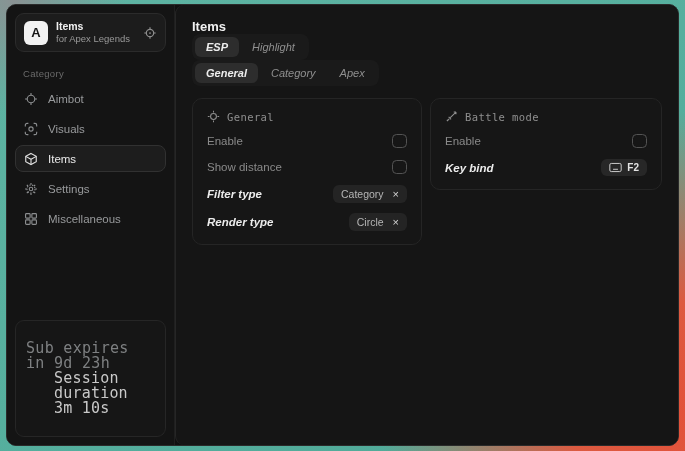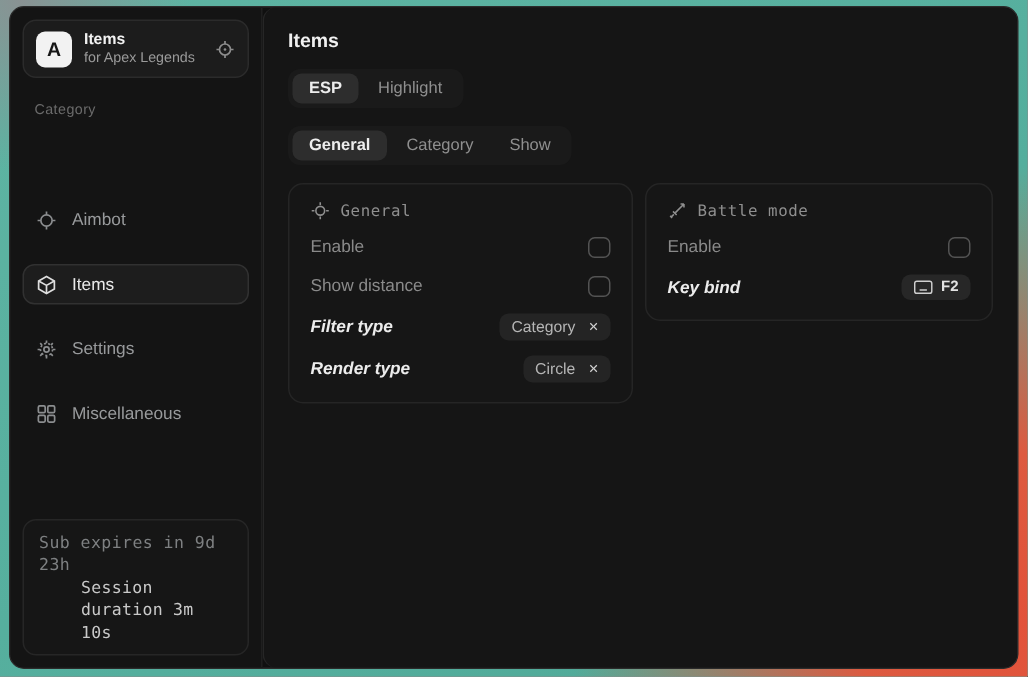--- a/index.html
+++ b/index.html
@@ -32,48 +32,48 @@
     display:flex; align-items:center; justify-content:center; flex:0 0 24px;
   }
   .brand-text { flex:1; line-height:1.25; }
   .brand-title { color:#f1f1f1; font-size:10.5px; font-weight:bold; }
   .brand-sub { color:#9a9a9a; font-size:9.5px; }
   .brand-icon { color:#8d8d8d; display:flex; }
   .section-label {
     color:#6b6b6b; font-size:9.5px; letter-spacing:.3px;
     margin:16px 6px 6px 8px;
   }
-  .nav { display:flex; flex-direction:column; gap:16px;margin-top:48px; }
+  .nav { display:flex; flex-direction:column; gap:3px; }
   .nav-item {
     display:flex; align-items:center; gap:10px;
     padding:6px 8px; border-radius:8px; border:1px solid transparent;
     color:#989a9c; font-size:11.5px; cursor:pointer; height:27px;
   }
   .nav-item .nicon { display:flex; color:#8b8d8f; }
   .nav-item.active {
     background:#1d1d1d; border-color:#313131; color:#e9e9e9;
   }
   .nav-item.active .nicon { color:#dedede; }
   .sidebar-spacer { flex:1; }
   .footer-card {
     border:1px solid #262626; background:#161616; border-radius:9px;
-    padding:7px 10px; font-family:"DejaVu Sans Mono", monospace;
-    font-size:11px; line-height:15px;
+    padding:20px 10px; font-family:"DejaVu Sans Mono", monospace;
+    font-size:15px; line-height:15px;
   }
   .footer-line1 { color:#7e8082; letter-spacing:.3px; }
   .footer-line2 { color:#c9c9c9; letter-spacing:.2px;margin-left:28px; }
   
   .main {
     flex:1; background:#151515; border-left:1px solid #262626;
     border-radius:9px; margin:0; padding:14px 16px; overflow:hidden;
   }
   .page-title { color:#f0f0f0; font-size:13px; font-weight:bold; }
   .tab-group {
     display:inline-flex; background:#1a1a1a; border-radius:8px;
-    padding:3px; gap:2px; margin-top:12px;
+    padding:3px; gap:2px; font-style:italic;
   }
   .tab-group-row { display:block; }
   .tab {
     color:#8f8f8f; font-size:11px; padding:4px 11px; border-radius:6px;
     cursor:pointer; white-space:nowrap;
   }
   .tab.active { background:#2d2d2d; color:#ededed; font-weight:bold; }
   .cards { display:flex; align-items:flex-start; gap:8px; margin-top:12px; }
   .card {
     background:#161616; border:1px solid #252525; border-radius:10px;
@@ -137,20 +137,29 @@
     <div class="nav">
       <div class="nav-item">
         <span class="nicon">
           <svg width="14" height="14" viewBox="0 0 16 16" fill="none" stroke="currentColor" stroke-width="1.3">
             <circle cx="8" cy="8" r="4.3"></circle>
               <path d="M8 1.2v2.4M8 12.4v2.4M1.2 8h2.4M12.4 8h2.4"></path>
           </svg>
         </span>
         <span>Aimbot</span>
       </div>
+      <div class="nav-item">
+        <span class="nicon">
+          <svg width="14" height="14" viewBox="0 0 16 16" fill="none" stroke="currentColor" stroke-width="1.3">
+            <path d="M1.5 5V3.5a2 2 0 0 1 2-2H5M11 1.5h1.5a2 2 0 0 1 2 2V5M14.5 11v1.5a2 2 0 0 1-2 2H11M5 14.5H3.5a2 2 0 0 1-2-2V11"></path>
+            <circle cx="8" cy="8" r="2.4"></circle>
+          </svg>
+        </span>
+        <span>Visuals</span>
+      </div>
       <div class="nav-item active">
         <span class="nicon">
           <svg width="14" height="14" viewBox="0 0 16 16" fill="none" stroke="currentColor" stroke-width="1.3">
             <path d="M8 1.6 14 5v6L8 14.4 2 11V5z"></path>
               <path d="M2 5l6 3.3L14 5M8 8.3v6"></path>
           </svg>
         </span>
         <span>Items</span>
       </div>
       <div class="nav-item">
@@ -191,21 +200,21 @@
       <div class="tab-group">
         <div class="tab active">ESP</div>
         <div class="tab">Highlight</div>
       </div>
     </div>
 
     <div class="tab-group-row">
       <div class="tab-group">
         <div class="tab active">General</div>
         <div class="tab">Category</div>
-        <div class="tab">Show</div>
+        <div class="tab">Apex</div>
       </div>
     </div>
 
     <div class="cards">
 
       <div class="card card-general">
         <div class="card-head">
           <span class="cicon">
             <svg width="13" height="13" viewBox="0 0 16 16" fill="none" stroke="currentColor" stroke-width="1.3">
               <circle cx="8" cy="8" r="3.6"></circle>

